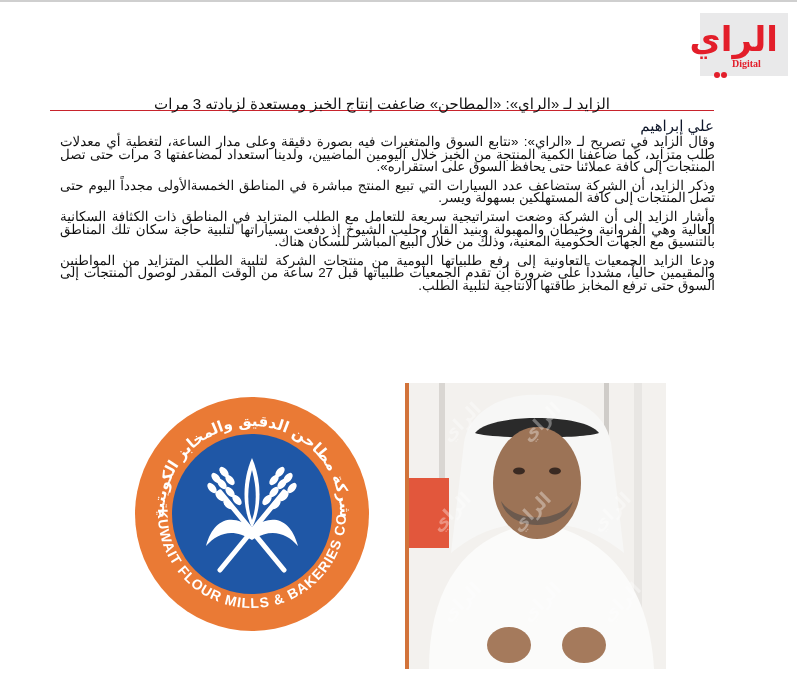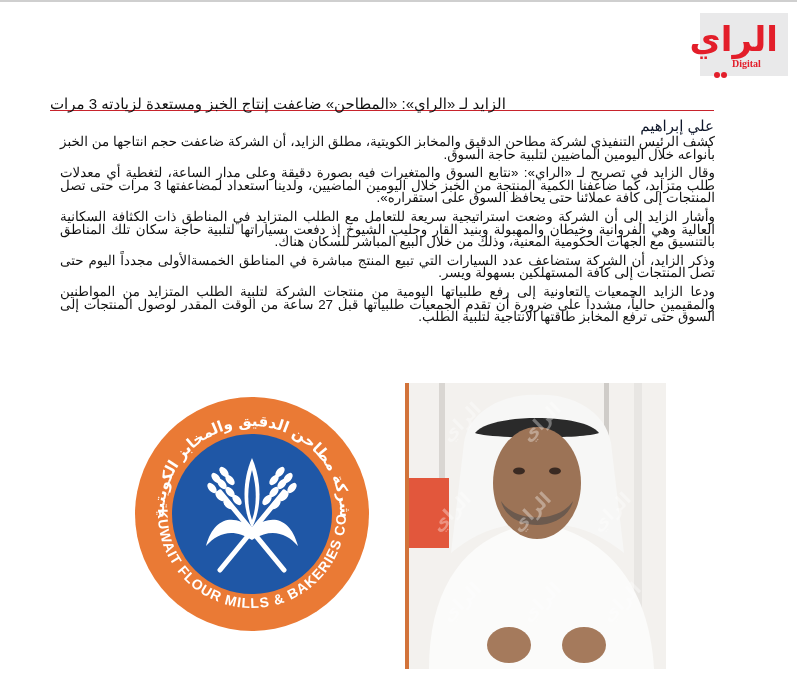--- a/index.html
+++ b/index.html
@@ -7,21 +7,21 @@
     body { position: relative; font-family: "DejaVu Sans", "Liberation Sans", sans-serif; color: #1a1a1a; }
 
     .top-rule { position: absolute; left: 0; top: 0; width: 797px; height: 2px; background: #cfcfcf; }
 
     .brand { position: absolute; left: 700px; top: 13px; width: 88px; height: 63px; background: #e9e9ea; }
     .brand .ar { position: absolute; right: 10px; top: 4px; font-family: "DejaVu Sans", sans-serif; font-weight: bold; font-size: 34px; line-height: 44px; color: #e31e2a; direction: rtl; letter-spacing: -1px; }
     .brand .dots { position: absolute; left: 14px; top: 50px; }
     .brand .dots span { display: inline-block; width: 6px; height: 6px; border-radius: 50%; background: #e31e2a; margin-right: 1px; }
     .brand .en { position: absolute; left: 32px; top: 45px; font-family: Liberation Serif, serif; font-weight: bold; font-size: 10px; color: #e31e2a; }
 
-    .headline { position: absolute; left: 50px; top: 94px; width: 664px; height: 17px; border-bottom: 1px solid #c8232c; direction: rtl; text-align: left; }
+    .headline { position: absolute; left: 50px; top: 94px; width: 664px; height: 17px; border-bottom: 1px solid #c8232c; direction: rtl; text-align: center; }
     .headline span { font-family: "Liberation Sans", sans-serif; font-size: 15px; line-height: 16px; color: #111; }
 
     .byline { position: absolute; right: 83px; top: 117px; direction: rtl; font-family: "Liberation Sans", sans-serif; font-size: 15px; line-height: 17px; color: #0f172a; }
 
     .article { position: absolute; left: 60px; top: 136px; width: 655px; direction: rtl; text-align: right; font-family: "Liberation Sans", sans-serif; font-size: 13.4px; line-height: 12.6px; color: #111; }
     .article p { margin-bottom: 6px; text-align: justify; text-align-last: right; }
 
     .logo-wrap { position: absolute; left: 134px; top: 396px; width: 236px; height: 236px; }
     .photo { position: absolute; left: 405px; top: 383px; width: 261px; height: 286px; overflow: hidden; background: #f1efec; border-left: 4px solid #d2733a; }
   </style>
@@ -36,24 +36,23 @@
   <div class="en">Digital</div>
 </div>
 
 <div class="headline">
   <span>الزايد لـ «الراي»: «المطاحن» ضاعفت إنتاج الخبز ومستعدة لزيادته 3 مرات</span>
 </div>
 
 <div class="byline">علي إبراهيم</div>
 
 <div class="article">
-  <p>كشف الرئيس التنفيذي لشركة مطاحن الدقيق والمخابز الكويتية، مطلق الزايد، أن الشركة ضاعفت حجم انتاجها من الخبز بأنواعه خلال اليومين الماضيين لتلبية حاجة السوق.</p>
   <p>وقال الزايد في تصريح لـ «الراي»: «نتابع السوق والمتغيرات فيه بصورة دقيقة وعلى مدار الساعة، لتغطية أي معدلات طلب متزايد، كما ضاعفنا الكمية المنتجة من الخبز خلال اليومين الماضيين، ولدينا استعداد لمضاعفتها 3 مرات حتى تصل المنتجات إلى كافة عملائنا حتى يحافظ السوق على استقراره».</p>
+  <p>وذكر الزايد، أن الشركة ستضاعف عدد السيارات التي تبيع المنتج مباشرة في المناطق الخمسةالأولى مجدداً اليوم حتى تصل المنتجات إلى كافة المستهلكين بسهولة ويسر.</p>
   <p>وأشار الزايد إلى أن الشركة وضعت استراتيجية سريعة للتعامل مع الطلب المتزايد في المناطق ذات الكثافة السكانية العالية وهي الفروانية وخيطان والمهبولة وبنيد القار وجليب الشيوخ إذ دفعت بسياراتها لتلبية حاجة سكان تلك المناطق بالتنسيق مع الجهات الحكومية المعنية، وذلك من خلال البيع المباشر للسكان هناك.</p>
-  <p>وذكر الزايد، أن الشركة ستضاعف عدد السيارات التي تبيع المنتج مباشرة في المناطق الخمسةالأولى مجدداً اليوم حتى تصل المنتجات إلى كافة المستهلكين بسهولة ويسر.</p>
   <p>ودعا الزايد الجمعيات التعاونية إلى رفع طلبياتها اليومية من منتجات الشركة لتلبية الطلب المتزايد من المواطنين والمقيمين حالياً، مشدداً على ضرورة أن تقدم الجمعيات طلبياتها قبل 27 ساعة من الوقت المقدر لوصول المنتجات إلى السوق حتى ترفع المخابز طاقتها الانتاجية لتلبية الطلب.</p>
 </div>
 
 <div class="logo-wrap">
   <svg width="236" height="236" viewBox="0 0 236 236">
     <defs>
       <path id="arcTop" d="M 30 118 A 88 88 0 0 1 206 118"></path>
       <path id="arcBot" d="M 24 118 A 94 94 0 0 0 212 118"></path>
     </defs>
     <circle cx="118" cy="118" r="117" fill="#ea7a35"></circle>

